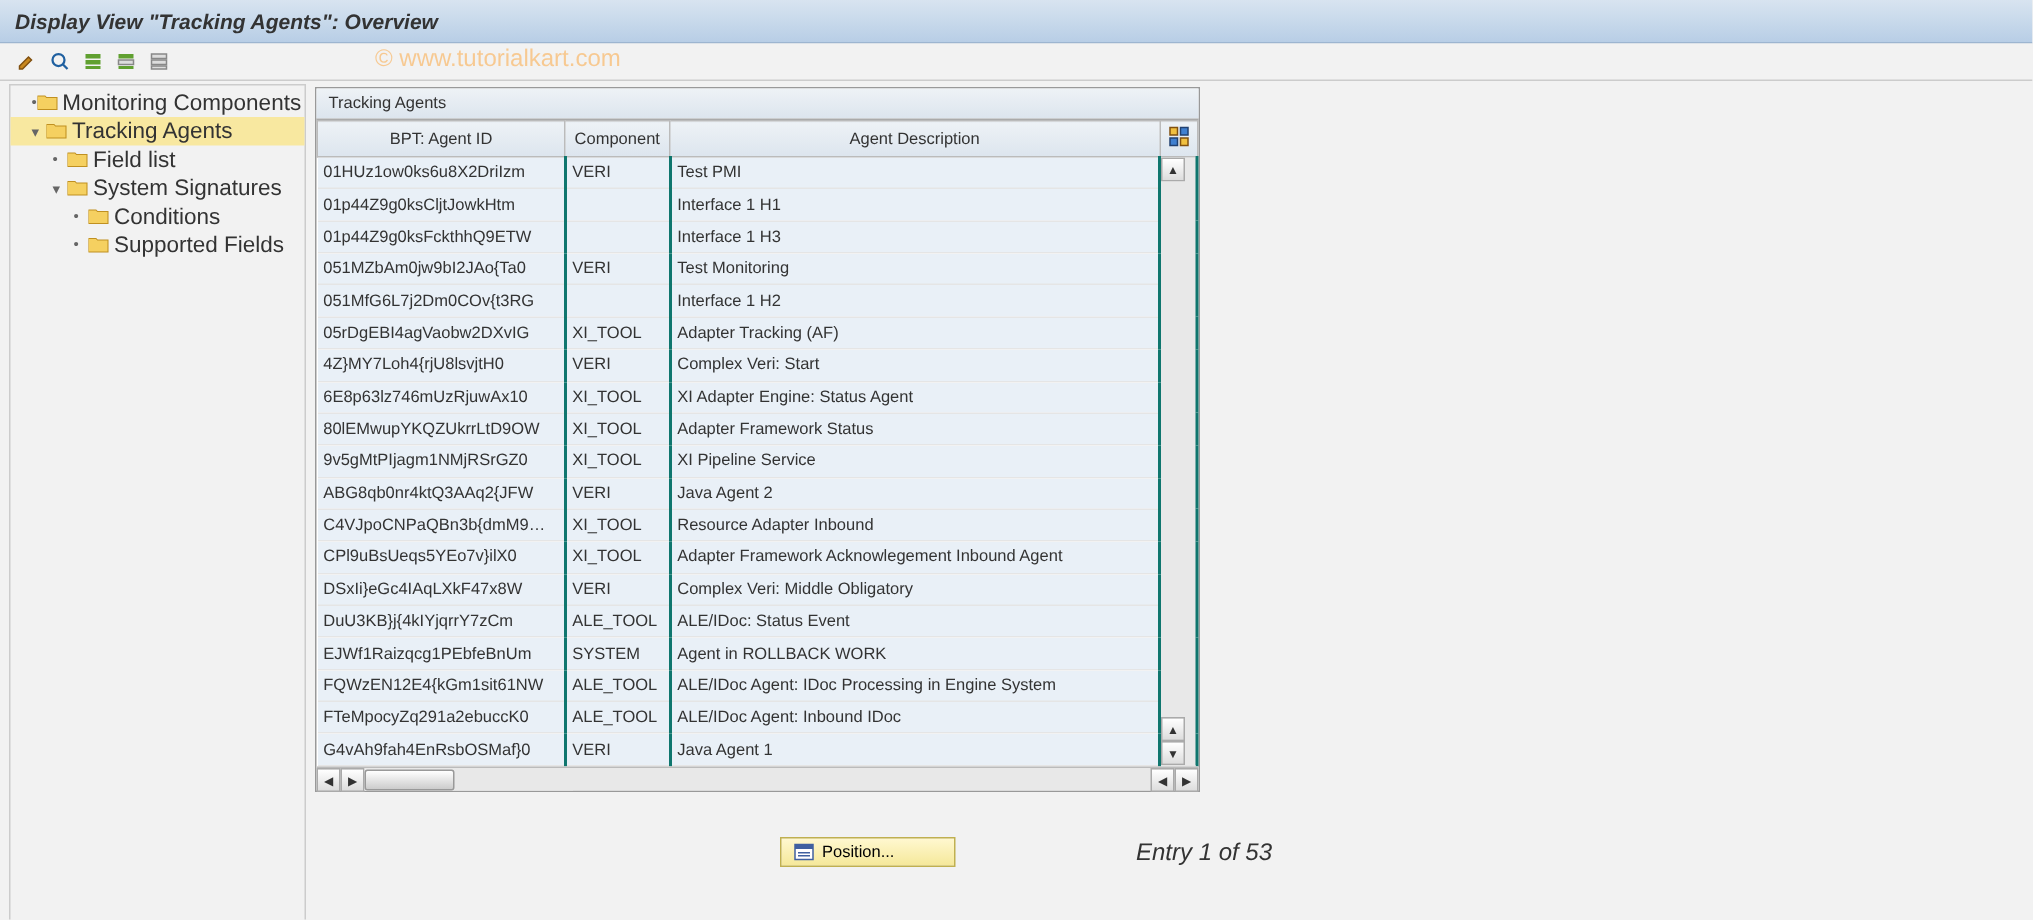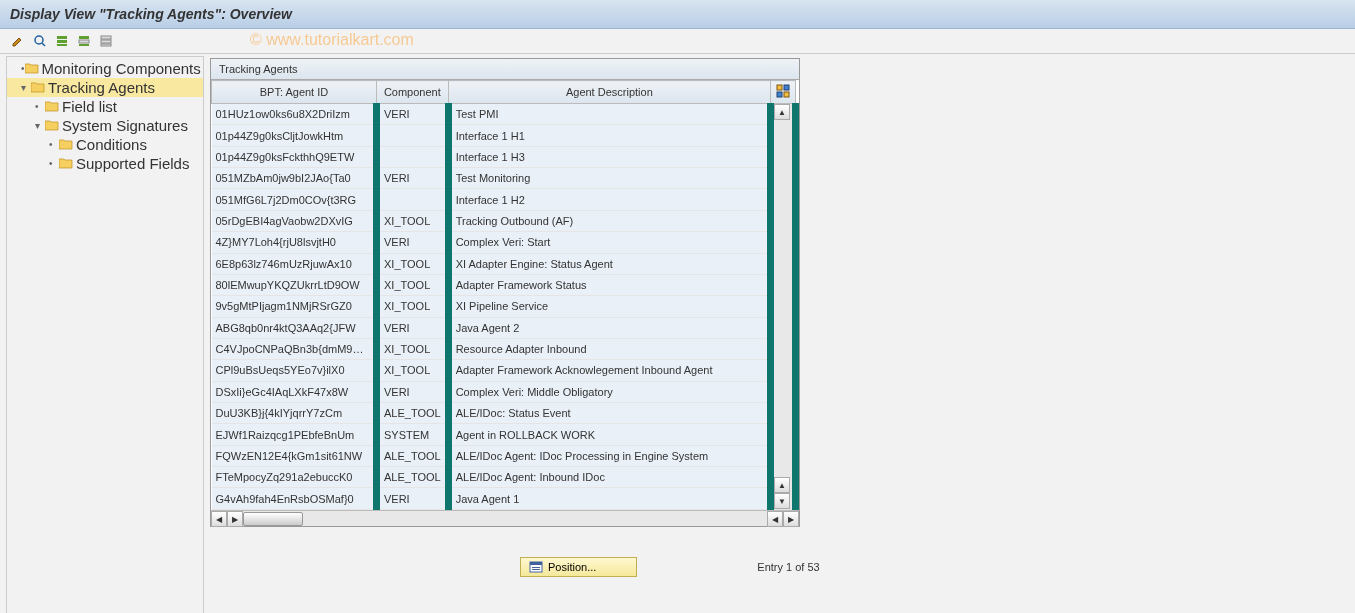--- a/index.html
+++ b/index.html
@@ -135,21 +135,21 @@
       text-align: center;
       font-weight: normal;
       font-size: 11px;
       color: #333;
     }
     .data-table th.icon-col {
       width: 18px;
       text-align: center;
     }
     .data-table td {
-      border-right: 7px solid #0f766e;
+      border-right: 2px solid #0f766e;
       border-bottom: 1px solid #e5e5e5;
       padding: 2px 4px;
       font-size: 11px;
       background: #e9f0f7;
       height: 20px;
       overflow: hidden;
       white-space: nowrap;
     }
     .col-agent-id { width: 165px; }
     .col-component { width: 70px; }
@@ -195,41 +195,42 @@
       height: 14px;
       top: 1px;
       background: linear-gradient(to bottom, #fff, #ccc);
       border: 1px solid #999;
       border-radius: 2px;
     }
     
     .footer-row {
       margin-top: 30px;
       display: flex;
-      align-items: center;
+      align-items: flex-end;
       padding-left: 310px;
       gap: 120px;
     }
     .position-button {
       background: linear-gradient(to bottom, #fff8d0, #f5e89a);
       border: 1px solid #c0b050;
       padding: 2px 40px 2px 8px;
       font-size: 11px;
       cursor: pointer;
       display: flex;
       align-items: center;
       gap: 5px;
     }
     .position-button .btn-icon {
       width: 14px;
       height: 14px;
       display: inline-block;
     }
     .entry-text {
-      font-size: 11px;
+      font-size: 16px;
+      font-style: italic;
     }
     .config-icon {
       width: 14px;
       height: 14px;
     }
   </style>
 </head>
 <body>
 
 <div class="header">
@@ -383,21 +384,21 @@
                 <td>Test Monitoring</td>
               </tr>
               <tr>
                 <td>051MfG6L7j2Dm0COv{t3RG</td>
                 <td></td>
                 <td>Interface 1 H2</td>
               </tr>
               <tr>
                 <td>05rDgEBI4agVaobw2DXvIG</td>
                 <td>XI_TOOL</td>
-                <td>Tracking Outbound (AF)</td>
+                <td>Adapter Tracking (AF)</td>
               </tr>
               <tr>
                 <td>4Z}MY7Loh4{rjU8lsvjtH0</td>
                 <td>VERI</td>
                 <td>Complex Veri: Start</td>
               </tr>
               <tr>
                 <td>6E8p63lz746mUzRjuwAx10</td>
                 <td>XI_TOOL</td>
                 <td>XI Adapter Engine: Status Agent</td>

